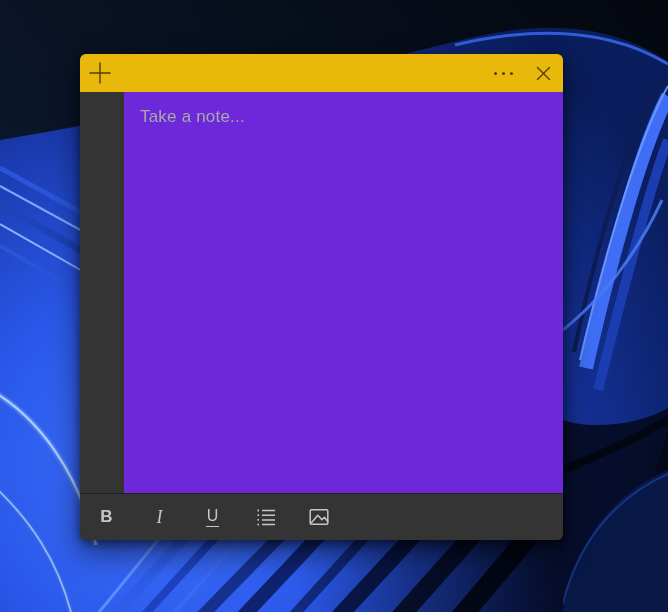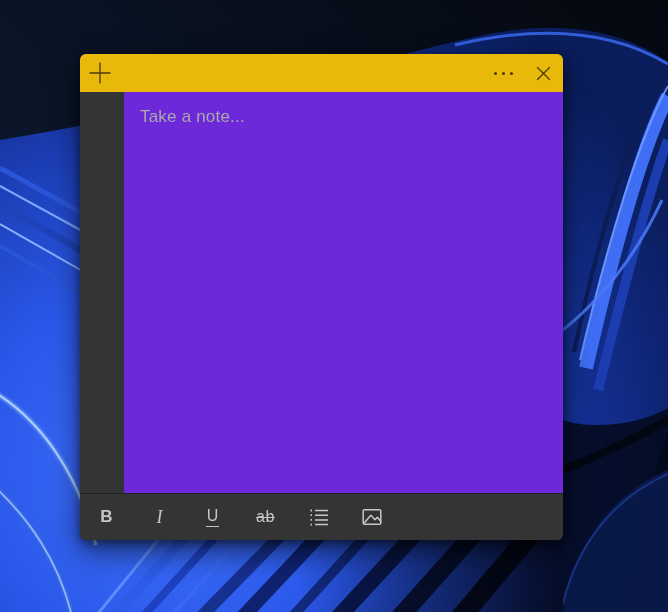--- a/index.html
+++ b/index.html
@@ -148,23 +148,20 @@
     <div class="toolbar">
       <button class="fmt-btn fmt-bold">
         <span>B</span>
       </button>
       <button class="fmt-btn fmt-italic">
         <span>I</span>
       </button>
       <button class="fmt-btn fmt-under">
         <span>U</span>
       </button>
-      <button class="fmt-btn fmt-strike">
-        <span>ab</span>
-      </button>
       <button class="fmt-btn">
         <svg class="icon-svg" width="20" height="20" viewBox="0 0 20 20">
           <path d="M 6,3.5 H 19 M 6,8.2 H 19 M 6,12.9 H 19 M 6,17.6 H 19"></path>
           <path d="M 1.5,3.5 H 3 M 1.5,8.2 H 3 M 1.5,12.9 H 3 M 1.5,17.6 H 3" stroke-width="1.8"></path>
         </svg>
       </button>
       <button class="fmt-btn">
         <svg class="icon-svg" width="20" height="20" viewBox="0 0 20 20">
           <rect x="1.2" y="2.8" width="17.6" height="14.4" rx="1.2"></rect>
           <path d="M 2.2,16 L 8.8,8.2 L 13,12.8 L 15.4,10.2 L 19.2,15" stroke-linejoin="round"></path>

